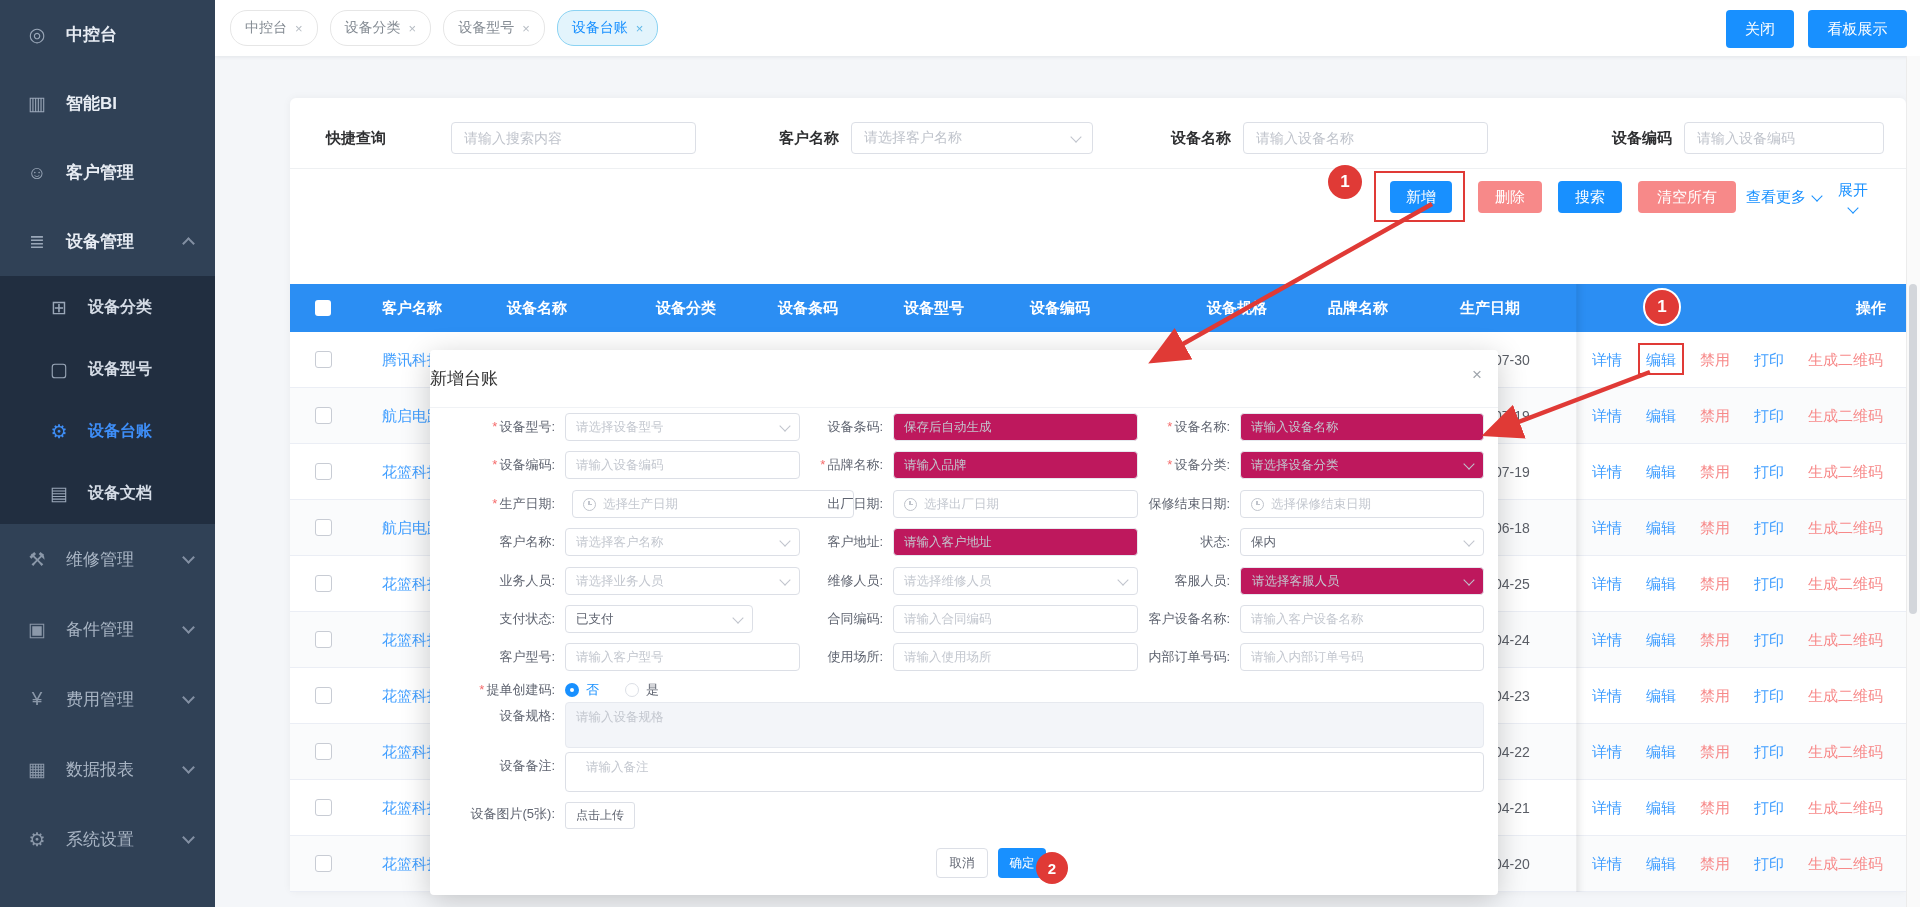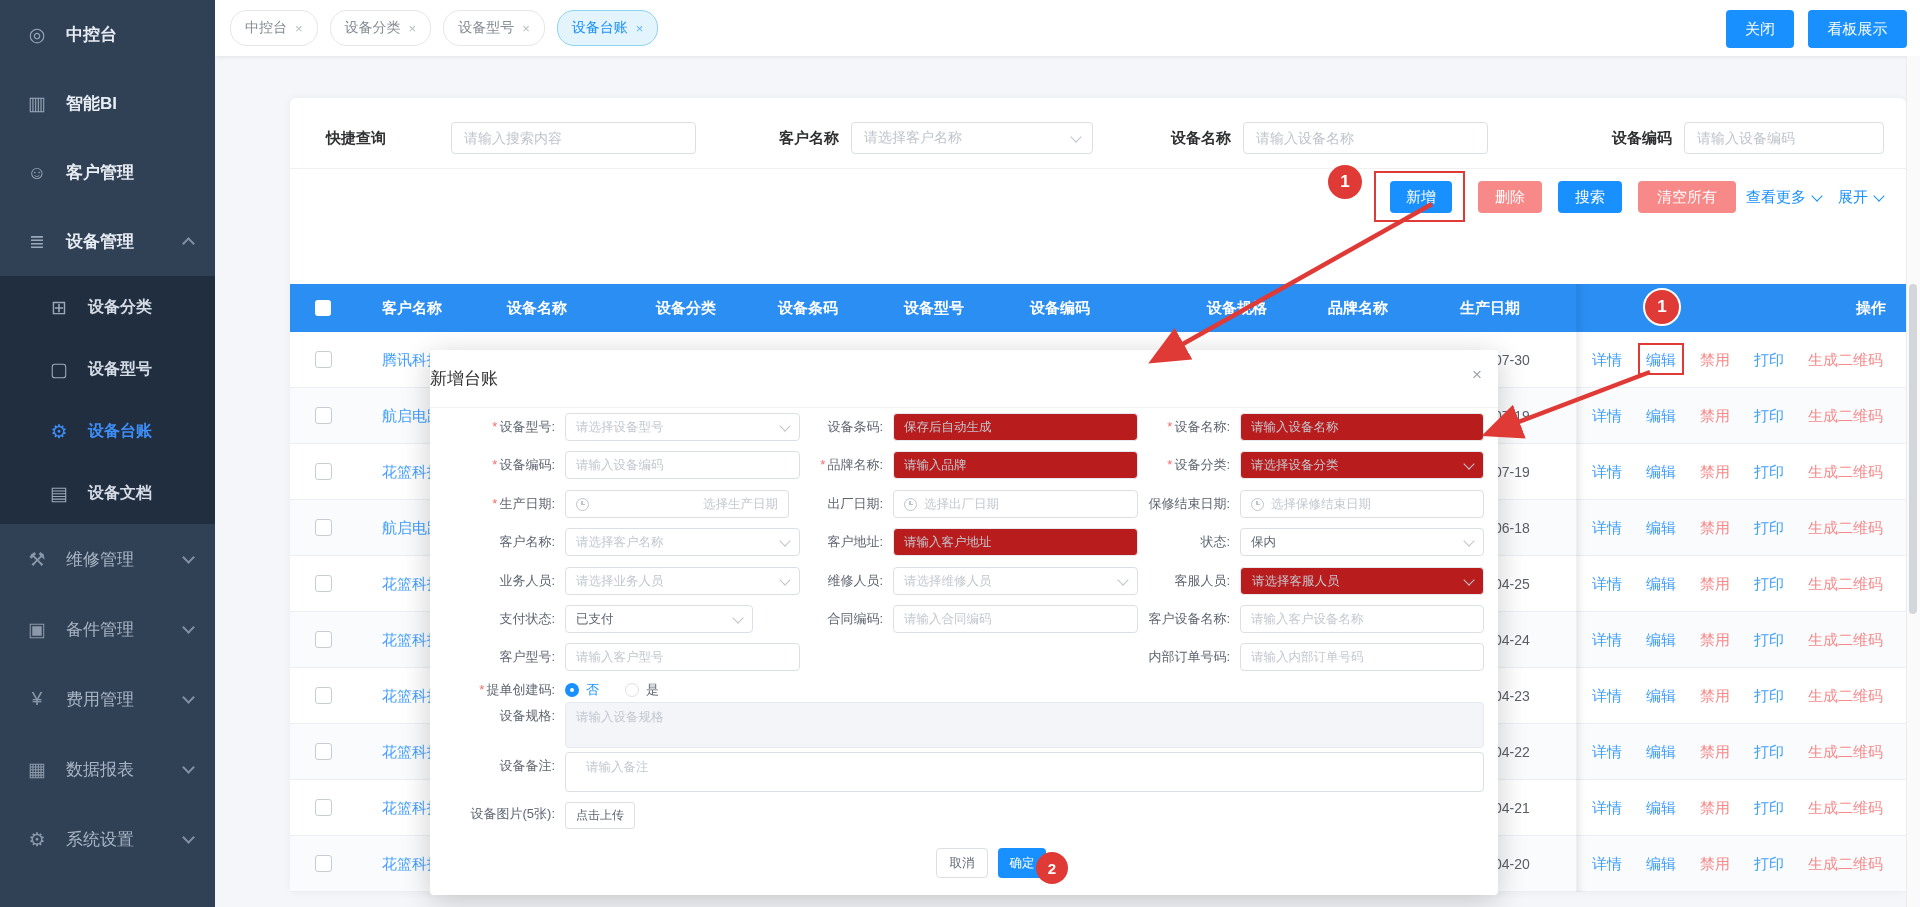--- a/index.html
+++ b/index.html
@@ -79,21 +79,21 @@
            font-size:17px;color:#333;border-bottom:1px solid #f0f2f5;box-sizing:border-box;}
   .m-close{position:absolute;right:16px;top:16px;font-size:17px;color:#a0a6ad;cursor:pointer;line-height:1;}
   .frow{position:absolute;left:0;width:1068px;height:38px;}
   .fcell{position:absolute;top:0;height:38px;display:flex;align-items:center;}
   .fcell.c1{left:0;}  .fcell.c2{left:328px;}  .fcell.c3{left:675px;}
   .flabel{width:130px;text-align:right;font-size:13px;color:#5f6470;flex:none;padding-right:5px;box-sizing:border-box;white-space:nowrap;}
   .flabel::after{content:":";}
   .flabel .req{color:#f56c6c;margin-right:2px;}
   .fld{height:28px;border:1px solid #dcdfe6;border-radius:4px;background:#fff;box-sizing:border-box;
        display:flex;align-items:center;padding:0 10px;flex:none;cursor:pointer;}
-  .fld.muted{background:#b91c1c;border-color:#e6e9ef;}
+  .fld.muted{background:#be185d;border-color:#e6e9ef;}
   .fld .ph{font-size:12.5px;color:#c3c7cf;flex:1;white-space:nowrap;overflow:hidden;}
   .fld .val{font-size:12.5px;color:#5f6470;flex:1;}
   .fld .chev{margin-left:6px;}
   .clock{width:11px;height:11px;border:1px solid #c0c4cc;border-radius:50%;margin-right:7px;position:relative;flex:none;}
   .clock::after{content:"";position:absolute;left:4px;top:2px;width:1.5px;height:4px;background:#c0c4cc;}
   .clock::before{content:"";position:absolute;left:4px;top:5px;width:4px;height:1.5px;background:#c0c4cc;}
   .radio{display:flex;align-items:center;margin-right:26px;cursor:pointer;}
   .rdot{width:14px;height:14px;border-radius:50%;box-sizing:border-box;margin-right:7px;}
   .radio.on .rdot{background:#1890ff;border:none;position:relative;}
   .radio.on .rdot::after{content:"";position:absolute;left:5px;top:5px;width:4px;height:4px;border-radius:50%;background:#fff;}
@@ -225,21 +225,21 @@
 
 <div class="btn btn-blue tb-btn" style="left:1390px;width:62px;">新增</div>
 <div class="redbox" style="left:1374px;top:171px;width:87px;height:47px;"></div>
 <div class="btn btn-pink tb-btn" style="left:1478px;width:64px;">删除</div>
 <div class="btn btn-blue tb-btn" style="left:1558px;width:64px;">搜索</div>
 <div class="btn btn-pink tb-btn" style="left:1638px;width:98px;">清空所有</div>
 <div class="tb-link" style="left:1746px;">
   <span>查看更多</span>
   <span class="chev"></span>
 </div>
-<div class="tb-link" style="left:1838px;">
+<div class="tb-link" style="left:1838px;flex-direction:column;">
   <span>展开</span>
   <span class="chev"></span>
 </div>
 
 <div class="thead" id="thead">
   <div class="hchk"></div>
 <div class="hcell" style="left: 122px;">客户名称</div>
     <div class="hcell" style="left: 247px;">设备名称</div>
     <div class="hcell" style="left: 396px;">设备分类</div>
     <div class="hcell" style="left: 518px;">设备条码</div>
@@ -417,21 +417,21 @@
           <div class="flabel"><span class="req">*</span><span>设备分类</span></div>
           <div class="fld muted sel" style="width: 244px; margin-left: 5px;">
             <span class="ph">请选择设备分类</span>
             <span class="chev"></span>
           </div>
         </div>
       </div>
       <div class="frow" style="top: 135px;">
         <div class="fcell c1">
           <div class="flabel"><span class="req">*</span><span>生产日期</span></div>
-          <div class="fld" style="width: 224px; margin-left: 5px; text-align: right;">
+          <div class="fld" style="width: 282px; margin-left: 12px;">
             <span class="clock"></span>
             <span class="ph">选择生产日期</span>
           </div>
         </div>
         <div class="fcell c2">
           <div class="flabel"><span>出厂日期</span></div>
           <div class="fld" style="width: 245px; margin-left: 5px;">
             <span class="clock"></span>
             <span class="ph">选择出厂日期</span>
           </div>
@@ -508,20 +508,26 @@
           <div class="fld" style="width: 244px; margin-left: 5px;">
             <span class="ph">请输入客户设备名称</span>
           </div>
         </div>
       </div>
       <div class="frow" style="top: 288px;">
         <div class="fcell c1">
           <div class="flabel"><span>客户型号</span></div>
           <div class="fld" style="width: 235px; margin-left: 5px;">
             <span class="ph">请输入客户型号</span>
+          </div>
+        </div>
+        <div class="fcell c2">
+          <div class="flabel"><span>使用场所</span></div>
+          <div class="fld" style="width: 245px; margin-left: 5px;">
+            <span class="ph">请输入使用场所</span>
           </div>
         </div>
         <div class="fcell c3">
           <div class="flabel"><span>内部订单号码</span></div>
           <div class="fld" style="width: 244px; margin-left: 5px;">
             <span class="ph">请输入内部订单号码</span>
           </div>
         </div>
       </div>
     </div>

